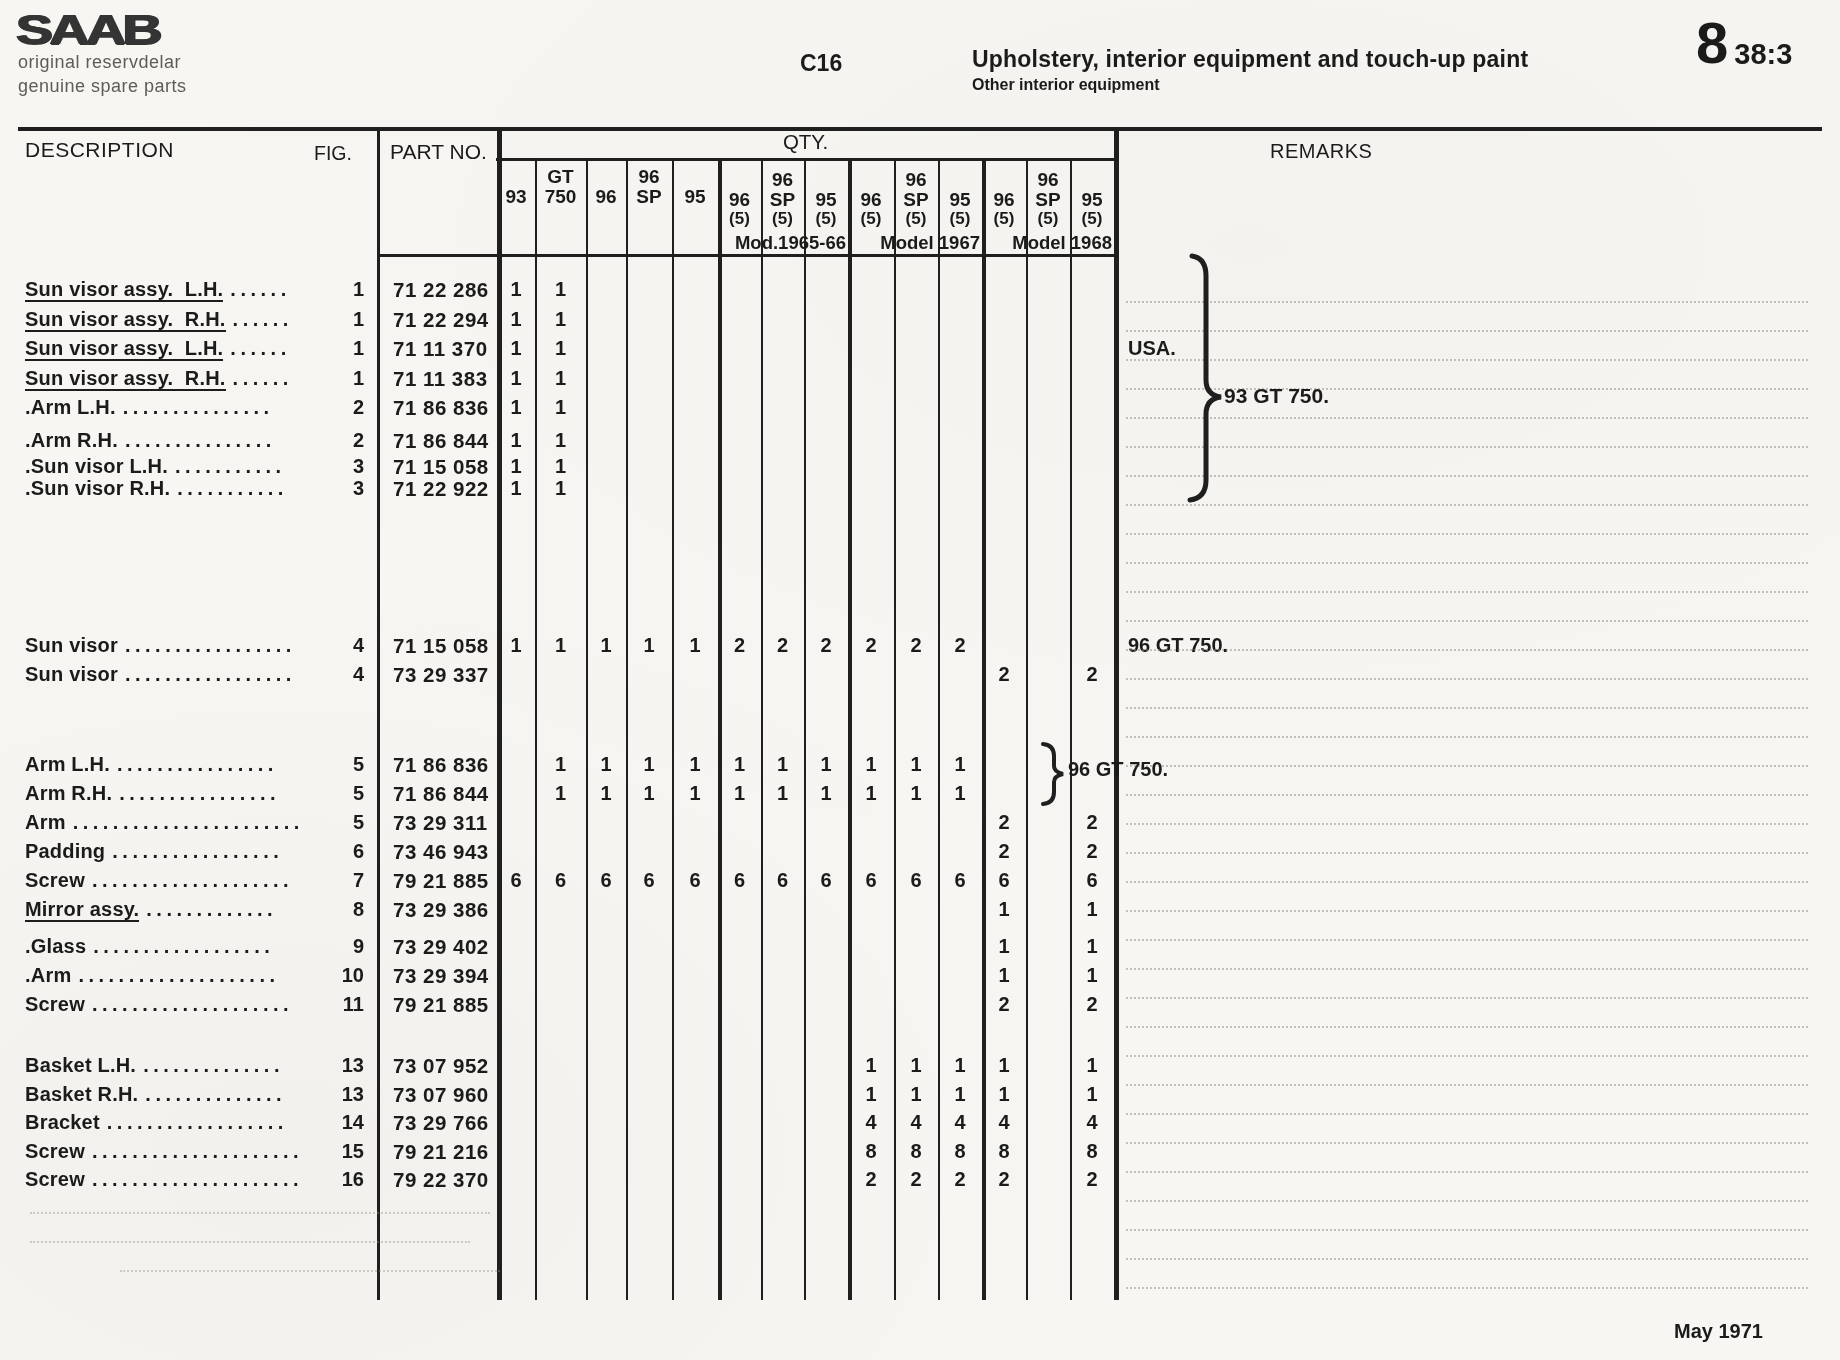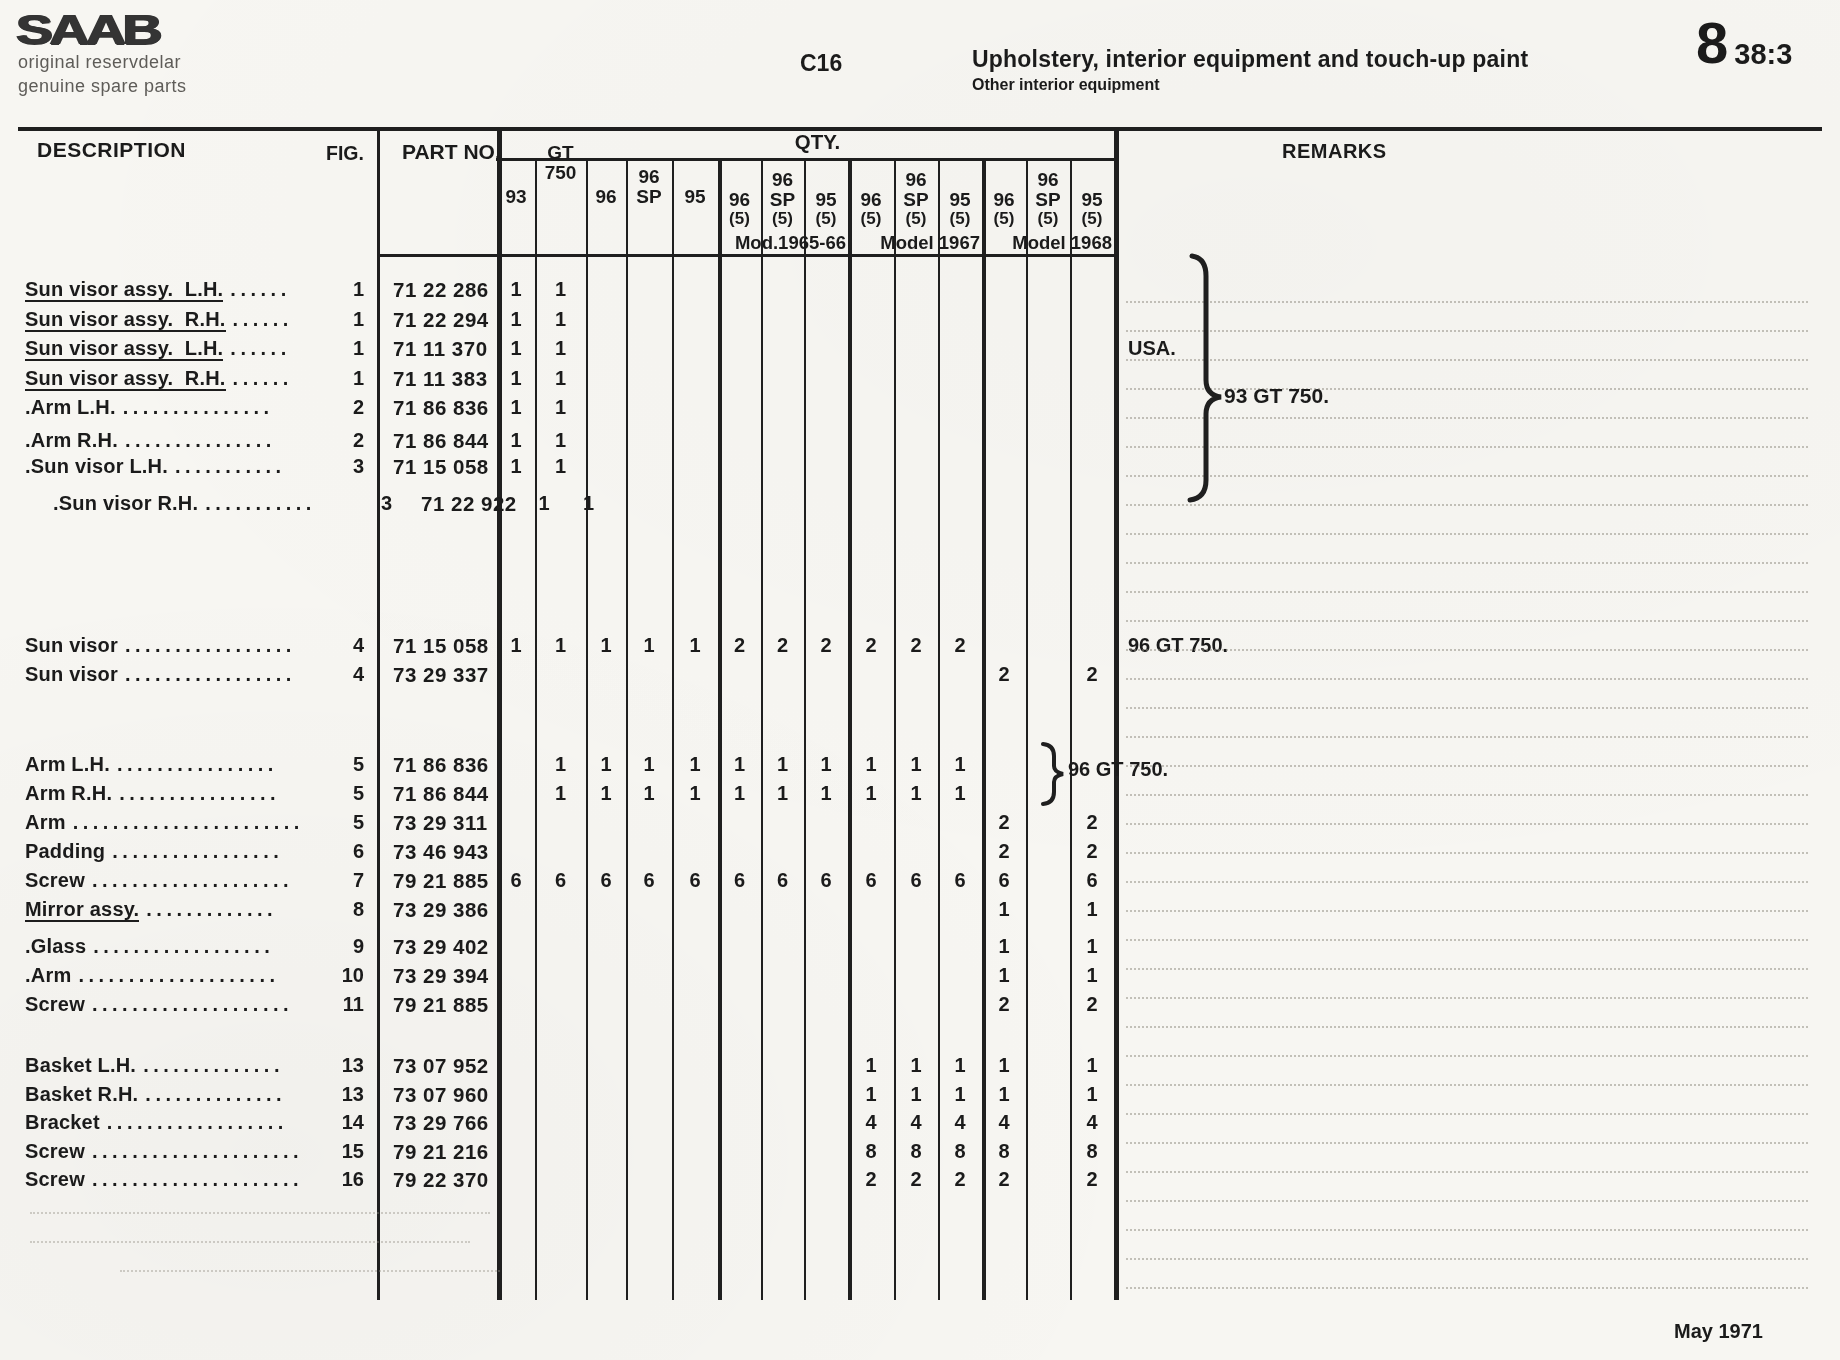--- a/index.html
+++ b/index.html
@@ -25,21 +25,21 @@
   .logo-sub{position:absolute;left:18px;font-size:18px;color:#5e5c58;letter-spacing:.5px;}
   .section-code{position:absolute;left:800px;top:50px;font-size:23px;font-weight:700;}
   .doc-title{position:absolute;left:972px;top:46px;font-size:23px;font-weight:700;letter-spacing:.2px;}
   .doc-subtitle{position:absolute;left:972px;top:76px;font-size:16px;font-weight:700;}
   .pagenum{position:absolute;left:1696px;top:14px;display:flex;align-items:flex-end;}
   .pagenum .big{font-size:58px;font-weight:700;line-height:1;}
   .pagenum .small{font-size:29px;font-weight:700;margin-left:6px;line-height:1.25;}
 
   
   .hline,.vline{position:absolute;background:#1f1f1f;}
-  .col-label{position:absolute;font-weight:700;margin-left:12px;}
+  .col-label{position:absolute;font-weight:400;}
   .hdr-cell{
     position:absolute;top:158px;height:96px;
     display:flex;flex-direction:column;justify-content:flex-end;align-items:center;
     font-size:19px;font-weight:700;line-height:1.05;box-sizing:border-box;
   }
   .hdr-cell .l5{font-size:17px;}
   .grp-label{
     position:absolute;top:231px;height:23px;line-height:23px;
     text-align:right;font-size:18.5px;font-weight:700;white-space:nowrap;overflow:visible;
   }
@@ -101,21 +101,21 @@
       <div class="vline" style="left: 848px; top: 158px; width: 4px; height: 1142px;"></div>
       <div class="vline" style="left: 894px; top: 158px; width: 2px; height: 1142px;"></div>
       <div class="vline" style="left: 938px; top: 158px; width: 2px; height: 1142px;"></div>
       <div class="vline" style="left: 982px; top: 158px; width: 4px; height: 1142px;"></div>
       <div class="vline" style="left: 1026px; top: 158px; width: 2px; height: 1142px;"></div>
       <div class="vline" style="left: 1070px; top: 158px; width: 2px; height: 1142px;"></div>
       <div class="vline" style="left: 1114px; top: 127px; width: 4.5px; height: 1173px;"></div>
       <div class="hdr-cell" style="left: 498px; width: 36px; padding-bottom: 47px;">
         <span>93</span>
       </div>
-      <div class="hdr-cell" style="left: 536px; width: 49px; padding-bottom: 71px;">
+      <div class="hdr-cell" style="left: 536px; width: 49px; padding-bottom: 47px;">
         <span>GT</span>
         <span>750</span>
       </div>
       <div class="hdr-cell" style="left: 587px; width: 38px; padding-bottom: 47px;">
         <span>96</span>
       </div>
       <div class="hdr-cell" style="left: 627px; width: 44px; padding-bottom: 47px;">
         <span>96</span>
         <span>SP</span>
       </div>
@@ -207,21 +207,21 @@
         <div class="qty-val" style="left: 498px; width: 36px;">1</div>
         <div class="qty-val" style="left: 536px; width: 49px;">1</div>
       </div>
       <div class="row" style="top: 452px;">
         <div class="desc-cell"><span>.Sun visor L.H.</span><span class="dots">...........</span></div>
         <div class="fig-cell">3</div>
         <div class="part-cell">71 15 058</div>
         <div class="qty-val" style="left: 498px; width: 36px;">1</div>
         <div class="qty-val" style="left: 536px; width: 49px;">1</div>
       </div>
-      <div class="row" style="top: 489px; margin-left: 28px;">
+      <div class="row" style="top: 474px;">
         <div class="desc-cell"><span>.Sun visor R.H.</span><span class="dots">...........</span></div>
         <div class="fig-cell">3</div>
         <div class="part-cell">71 22 922</div>
         <div class="qty-val" style="left: 498px; width: 36px;">1</div>
         <div class="qty-val" style="left: 536px; width: 49px;">1</div>
       </div>
       <div class="row" style="top: 631px;">
         <div class="desc-cell"><span>Sun visor</span><span class="dots">.................</span></div>
         <div class="fig-cell">4</div>
         <div class="part-cell">71 15 058</div>

